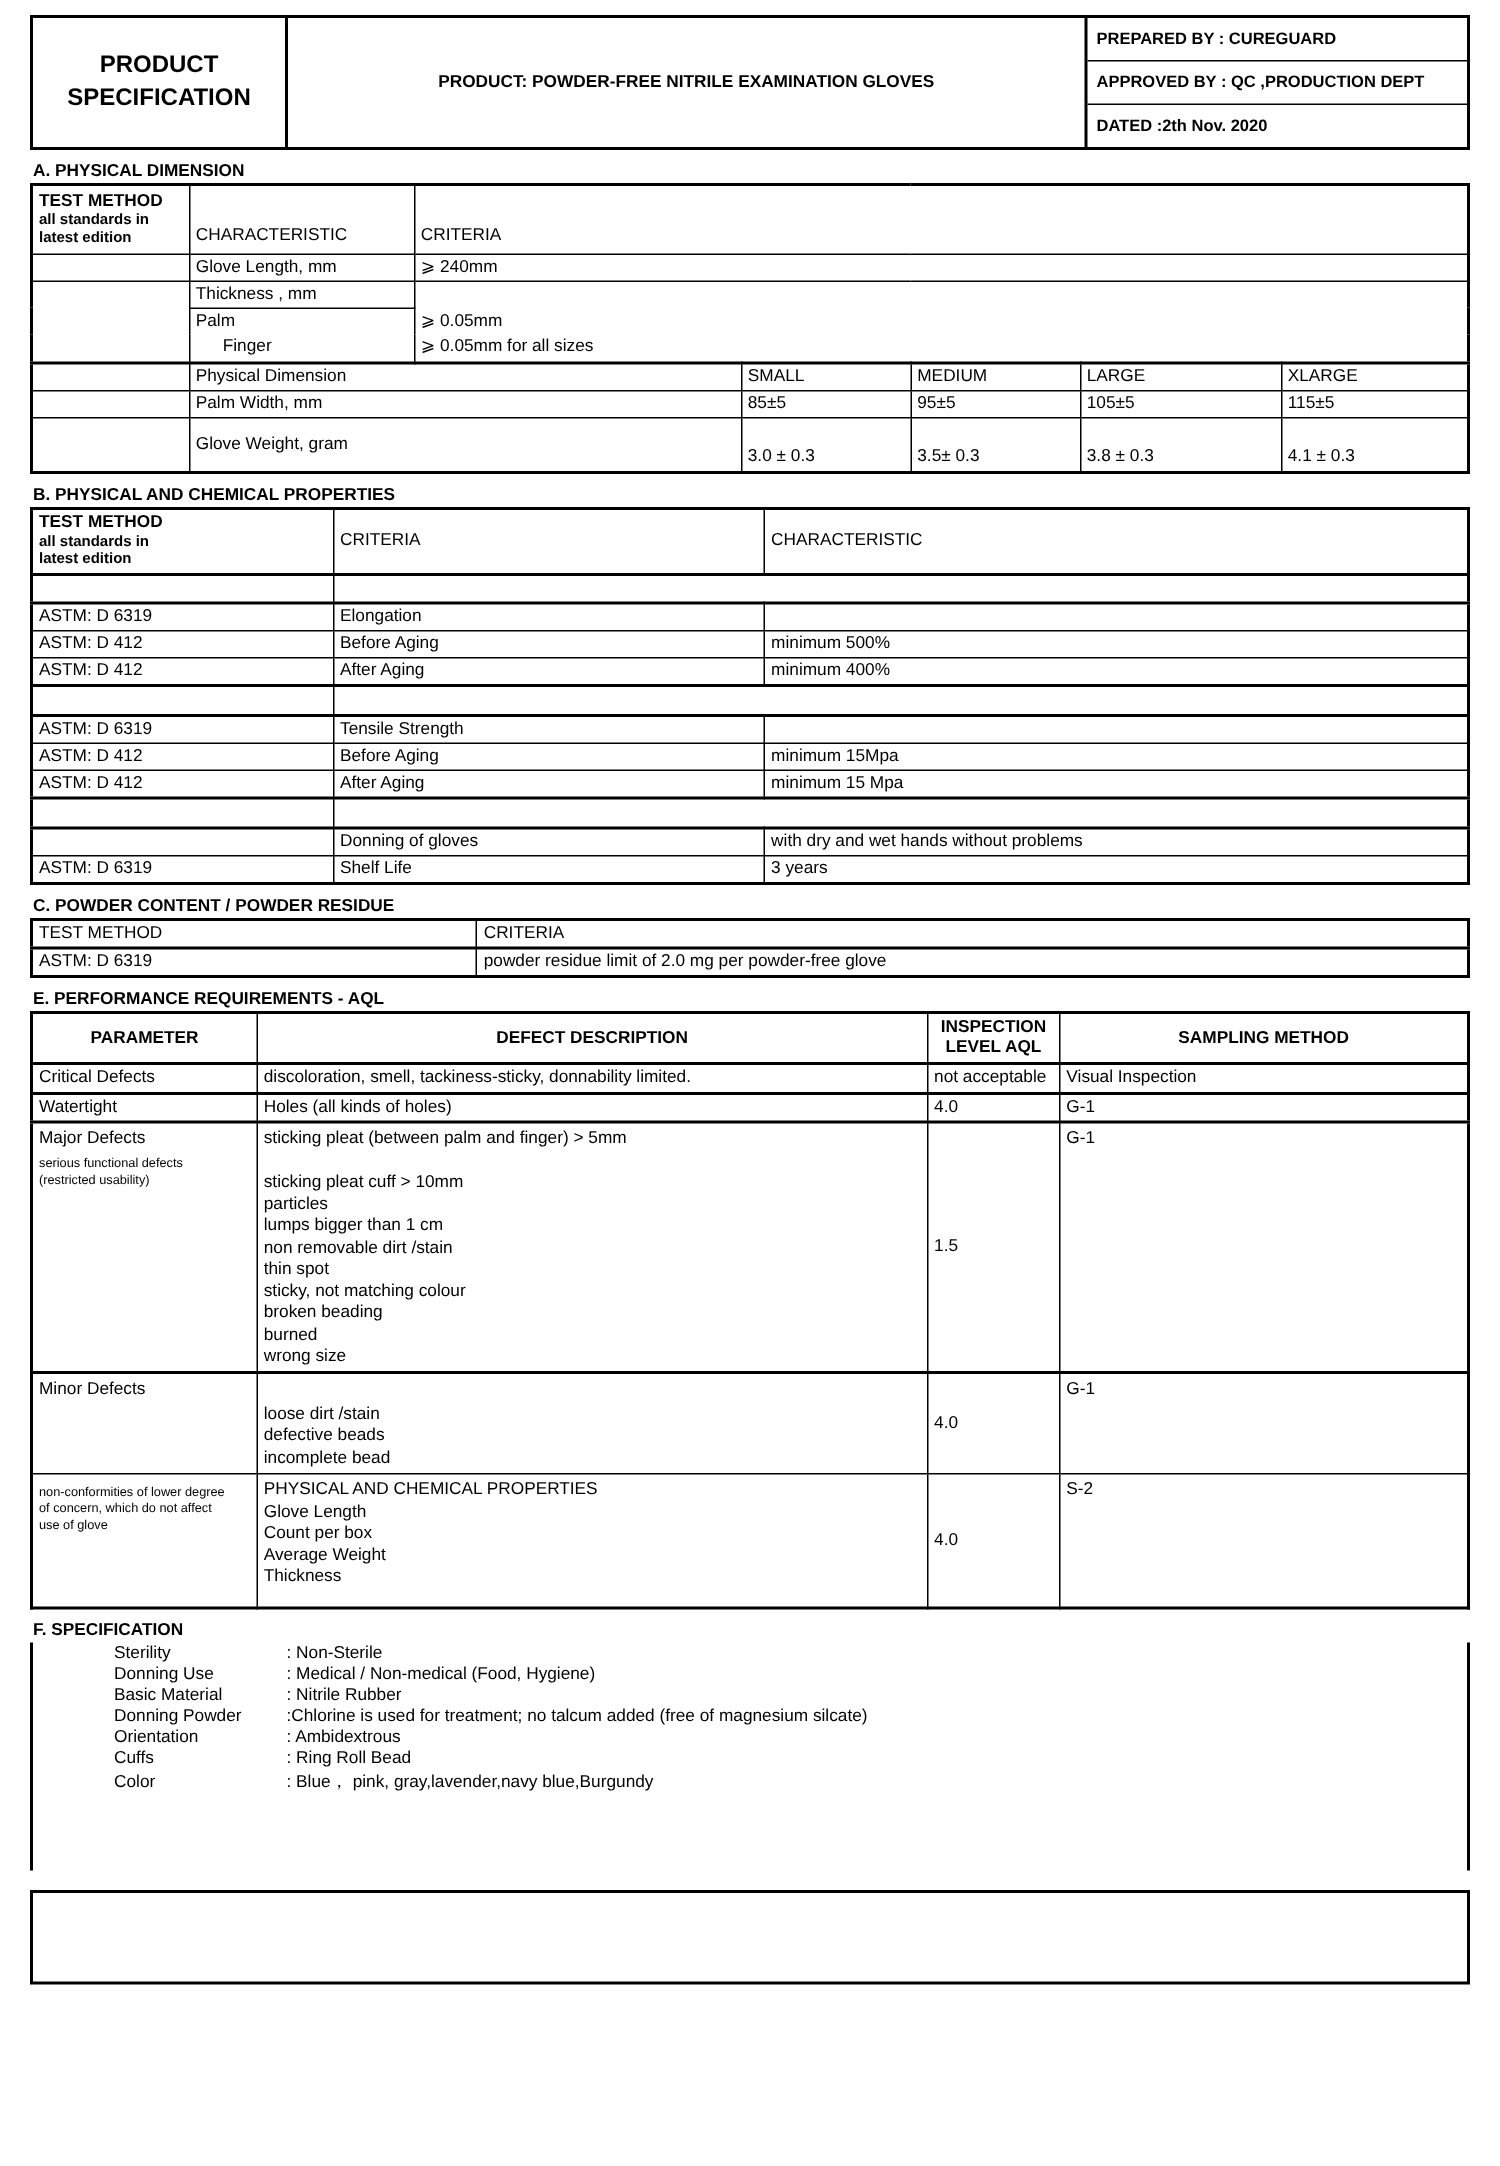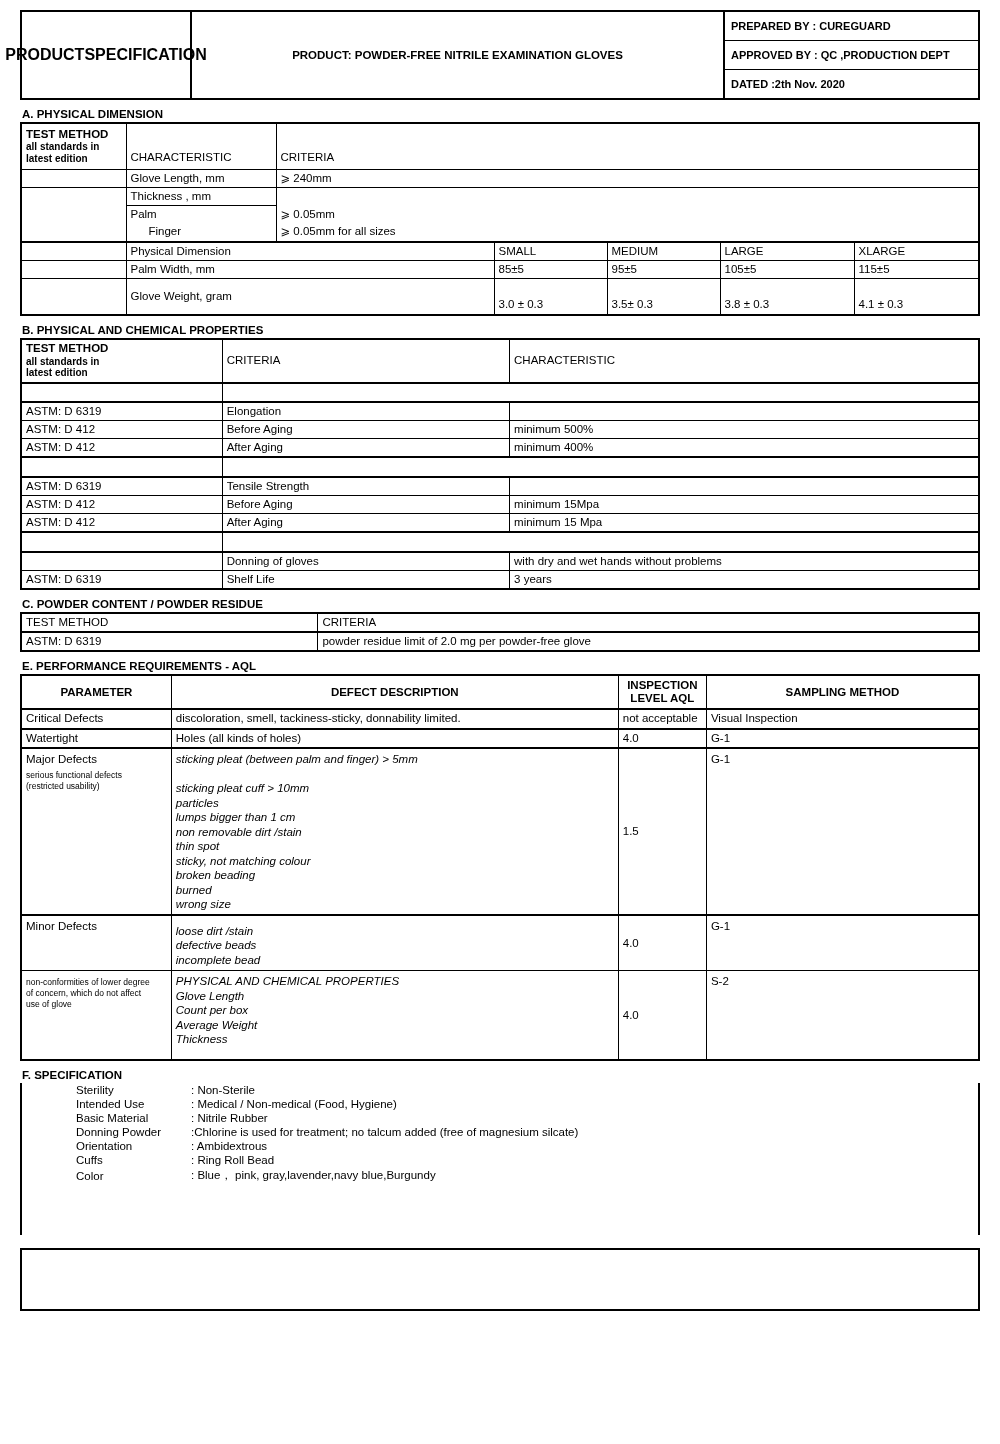--- a/index.html
+++ b/index.html
@@ -41,21 +41,21 @@
   
   .header-wrap {
     display: flex;
     border: 2px solid #000;
     height: 90px;
     margin-bottom: 0;
   }
   .hdr-title {
     width: 170px;
     border-right: 2px solid #000;
-    display: flex; flex-direction: row;
+    display: flex; flex-direction: column;
     align-items: center; justify-content: center;
     font-weight: bold; font-size: 16px; line-height: 1.35;
     text-align: center;
   }
   .hdr-product {
     flex: 1;
     border-right: 2px solid #000;
     display: flex; align-items: center; justify-content: center;
     font-weight: bold; font-size: 11.5px;
     text-align: center;
@@ -99,21 +99,21 @@
 
   
   .tbl-c { border: 2px solid #000; width: 500px; }
   .tbl-c td { font-size: 11.5px; height: 17px; }
 
   
   .tbl-e { border: 2px solid #000; width: 100%; }
   .tbl-e td { font-size: 11.5px; }
   .tbl-e .hdr td { font-weight: bold; text-align: center; height: 34px; }
   .small-note { font-size: 8.5px; line-height: 1.3; display:block; margin-top:4px;}
-  .deflist { line-height: 1.0; font-style: italic; }
+  .deflist { line-height: 1.0; }
   .deflist div { padding: 1.5px 0; }
   .tbl-f { width: 100%; border-collapse: collapse; font-size: 11.5px; }
   .tbl-f td { padding: 1px 0 1px 6px; border: none; }
   .tbl-f td.k { width: 115px; }
 
   .f-frame {
     border-left: 2px solid #000;
     border-right: 2px solid #000;
     height: 152px;
     position: relative;
@@ -366,21 +366,21 @@
             <div>burned</div>
             <div>wrong size</div>
           </div>
         </td>
         <td class="c">1.5</td>
         <td style="vertical-align:top;padding-top:4px">G-1</td>
       </tr>
 
       <tr class="thickline" style="height:55px">
         <td style="vertical-align:top;padding-top:4px">Minor Defects</td>
-        <td style="vertical-align:top;padding-top:8px">
+        <td style="vertical-align:top;padding-top:20px">
           <div class="deflist">
             <div>loose dirt /stain</div>
             <div>defective beads</div>
             <div>incomplete bead</div>
           </div>
         </td>
         <td class="c">4.0</td>
         <td style="vertical-align:top;padding-top:4px">G-1</td>
       </tr>
 
@@ -407,21 +407,21 @@
 
   <div class="sec-title">F. SPECIFICATION</div>
   <div class="f-frame">
     <table class="tbl-f">
       <tbody>
         <tr>
           <td class="k">Sterility</td>
           <td>: Non-Sterile</td>
         </tr>
         <tr>
-          <td class="k">Intended Use</td>
+          <td class="k">Donning Use</td>
           <td>: Medical / Non-medical (Food, Hygiene)</td>
         </tr>
         <tr>
           <td class="k">Basic Material</td>
           <td>: Nitrile Rubber</td>
         </tr>
         <tr>
           <td class="k">Donning Powder</td>
           <td>:Chlorine is used for treatment; no talcum added (free of magnesium silcate)</td>
         </tr>

